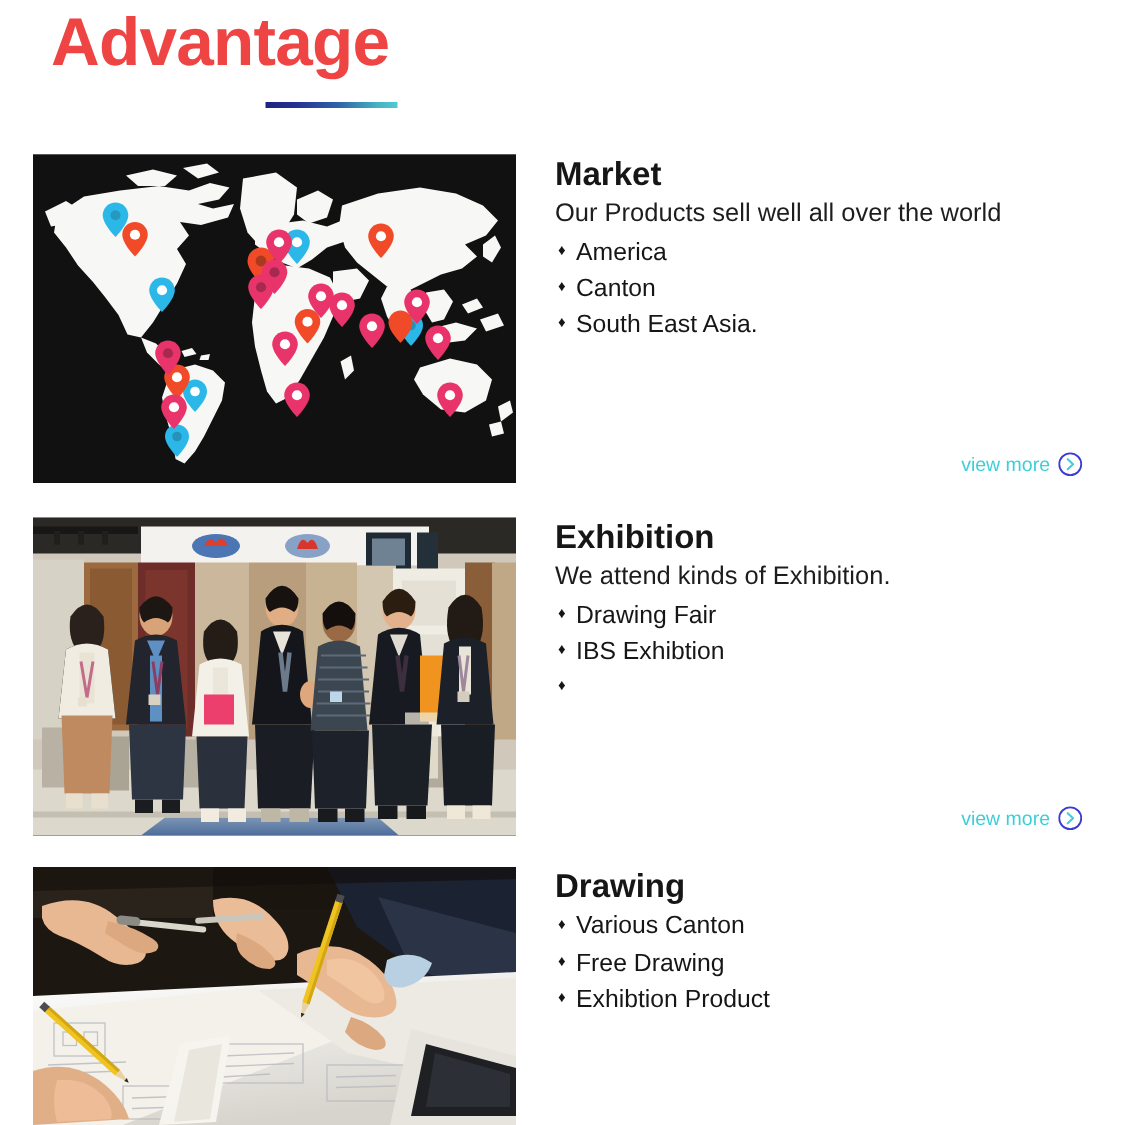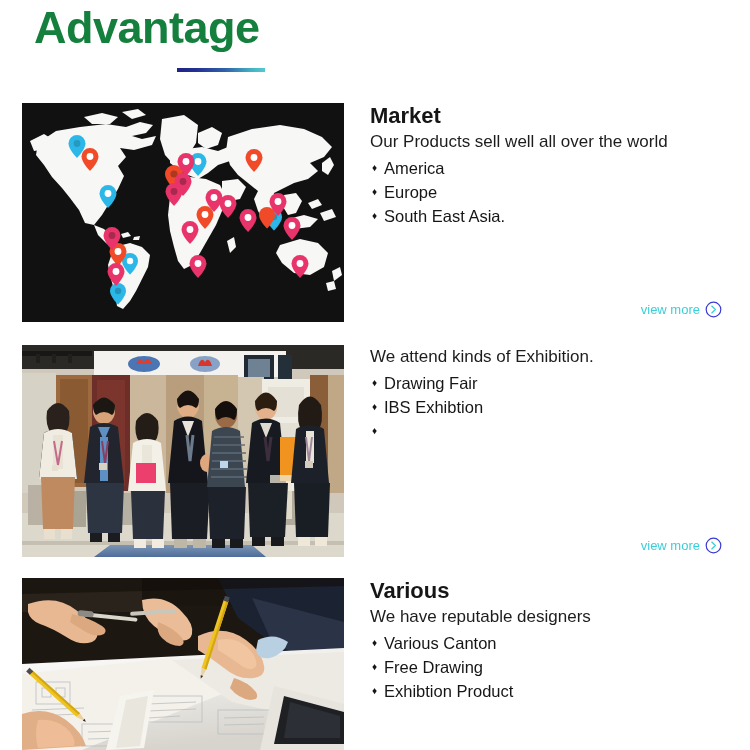--- a/index.html
+++ b/index.html
@@ -17,21 +17,21 @@
   .page-header {
     position: absolute;
     left: 0; top: 0;
     width: 750px; height: 100px;
   }
   .page-title {
     position: absolute;
     left: 34px; top: 2px;
     font-size: 45px;
     font-weight: bold;
-    color: #15803d;
+    color: #ef4444;
     letter-spacing: -0.5px;
     line-height: 1.15;
     white-space: nowrap;
   }
   .title-underline {
     position: absolute;
     left: 177px; top: 68px;
     width: 88px; height: 4px;
     background: linear-gradient(to right, #1e2580 0%, #243093 22%, #2f62a8 55%, #45b3c2 85%, #52c9d2 100%);
   }
@@ -250,21 +250,21 @@
         </g>
       </svg>
     </div>
   </div>
 
   <div class="content">
     <h3 class="sec-title">Market</h3>
     <p class="sec-sub">Our Products sell well all over the world</p>
     <ul class="bullets">
       <li><span class="bullet-mark">♦</span><span>America</span></li>
-      <li><span class="bullet-mark">♦</span><span>Europe</span></li>
+      <li><span class="bullet-mark">♦</span><span>Canton</span></li>
       <li><span class="bullet-mark">♦</span><span>South East Asia.</span></li>
     </ul>
   </div>
 
   <a class="view-more" href="#">
     <span class="vm-label">view more</span>
     <svg class="vm-arrow" viewBox="0 0 20 20">
       <circle cx="10" cy="10" r="8.6" fill="none" stroke="#3b3bd0" stroke-width="1.4"></circle>
       <path d="M8 6 L12.2 10 L8 14" fill="none" stroke="#3ccfd8" stroke-width="1.6" stroke-linecap="round" stroke-linejoin="round"></path>
     </svg>
@@ -414,20 +414,21 @@
           <rect x="283" y="116" width="8" height="7" fill="#d4cdbd"></rect>
           <path d="M272 138 l36 0 l-2 54 l-32 0 z" fill="#191d24"></path>
           <rect x="276" y="192" width="12" height="9" fill="#efe7d8"></rect>
           <rect x="293" y="192" width="12" height="9" fill="#efe7d8"></rect>
         </g>
       </svg>
     </div>
   </div>
 
   <div class="content">
+    <h3 class="sec-title">Exhibition</h3>
     <p class="sec-sub">We attend kinds of Exhibition.</p>
     <ul class="bullets">
       <li><span class="bullet-mark">♦</span><span>Drawing Fair</span></li>
       <li><span class="bullet-mark">♦</span><span>IBS Exhibtion</span></li>
       <li><span class="bullet-mark">♦</span></li>
     </ul>
   </div>
 
   <a class="view-more" href="#">
     <span class="vm-label">view more</span>
@@ -524,21 +525,20 @@
             <rect x="40" y="74" width="5" height="5" fill="#4b4b50"></rect>
           </g>
         </g>
 
         <path d="M0 0 L322 0 L322 8 L0 16 Z" fill="#120e0a" opacity="0.6"></path>
       </svg>
     </div>
   </div>
 
   <div class="content">
-    <h3 class="sec-title">Various</h3>
-    <p class="sec-sub">We have reputable designers</p>
+    <h3 class="sec-title">Drawing</h3>
     <ul class="bullets">
       <li><span class="bullet-mark">♦</span><span>Various Canton</span></li>
       <li><span class="bullet-mark">♦</span><span>Free Drawing</span></li>
       <li><span class="bullet-mark">♦</span><span>Exhibtion Product</span></li>
     </ul>
   </div>
 </div>
 
 </body></html>

